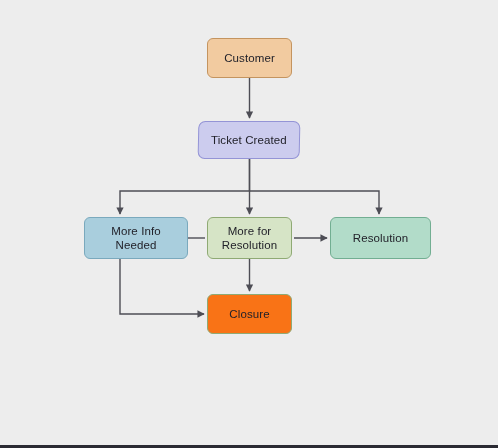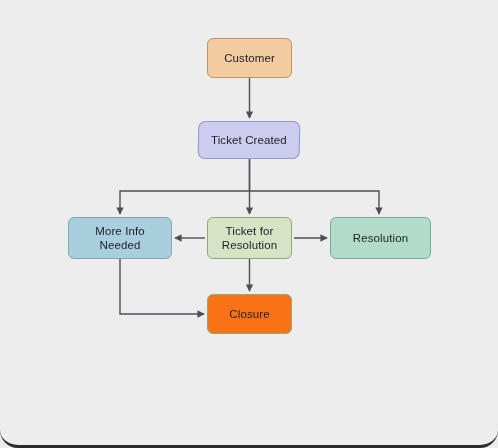--- a/index.html
+++ b/index.html
@@ -13,21 +13,20 @@
     font-family: "Liberation Sans", sans-serif;
     overflow: hidden;
   }
   #canvas {
     position: relative;
     width: 498px;
     height: 448px;
     background: #ededed;
     box-sizing: border-box;
     border-bottom: 3px solid #2b2b33;
-    border-radius: 18px;
   }
   #edges {
     position: absolute;
     left: 0;
     top: 0;
     width: 498px;
     height: 448px;
   }
   .node {
     position: absolute;
@@ -90,26 +89,26 @@
   </svg>
 
   <div class="node" id="node-customer" style="left:207px; top:38px; width:85px; height:40px; background:#f2cba0; border-color:#c4945f;">
     <span class="label">Customer</span>
   </div>
 
   <div class="node" id="node-ticket-created" style="left:198px; top:121px; width:102px; height:38px; background:#ccccee; border-color:#9494d6;">
     <span class="label">Ticket Created</span>
   </div>
 
-  <div class="node" id="node-more-info-needed" style="left:68px; top:217px; width:104px; height:42px; background:#a9cedd; border-color:#7aa9bd;">
+  <div class="node" id="node-more-info-needed" style="left:84px; top:217px; width:104px; height:42px; background:#a9cedd; border-color:#7aa9bd;">
     <span class="label">More Info Needed</span>
   </div>
 
   <div class="node" id="node-ready-for-resolution" style="left:207px; top:217px; width:85px; height:42px; background:#d6e4c6; border-color:#8faa74;">
-    <span class="label">Ticket for
+    <span class="label">More for
 Resolution</span>
   </div>
 
   <div class="node" id="node-resolution" style="left:330px; top:217px; width:101px; height:42px; background:#b2dcc9; border-color:#72ae92;">
     <span class="label">Resolution</span>
   </div>
 
   <div class="node" id="node-closure" style="left:207px; top:294px; width:85px; height:40px; background:#f97316; border-color:#8faa74;">
     <span class="label">Closure</span>
   </div>

